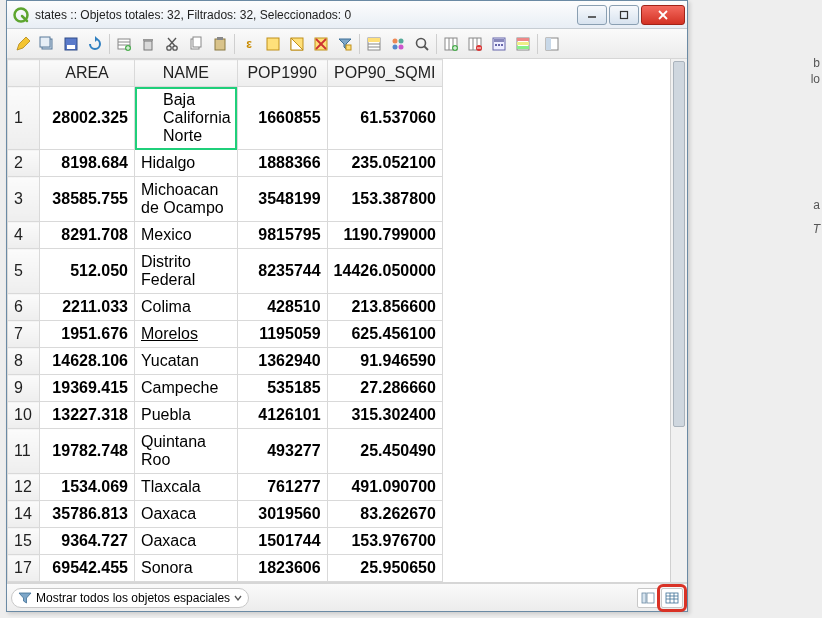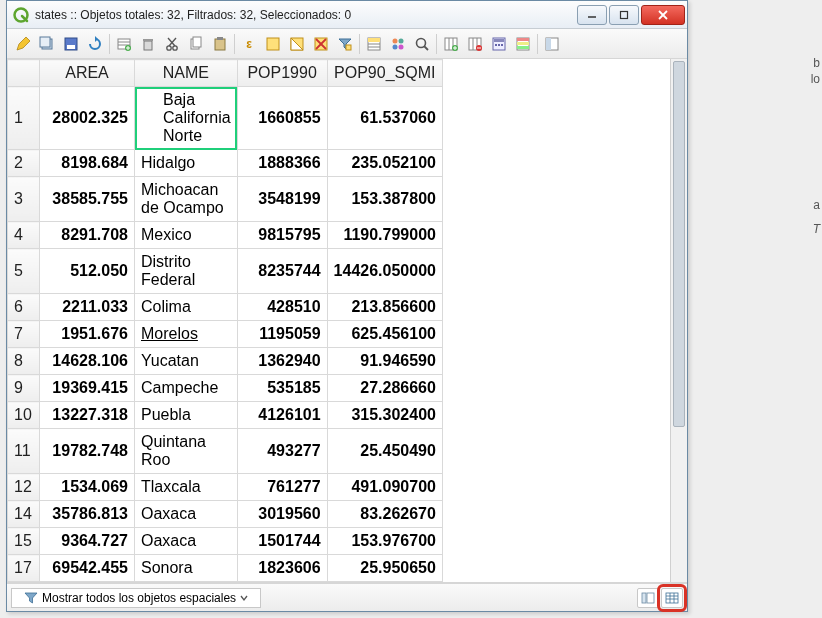--- a/index.html
+++ b/index.html
@@ -113,22 +113,22 @@
     background: linear-gradient(to bottom,#fafafa,#ececec);
     border-top: 1px solid #d6d6d6;
     display: flex;
     align-items: center;
     padding: 0 4px;
     gap: 4px;
   }
   .status-left {
     display: flex; align-items: center; gap: 4px;
     border: 1px solid #c8c8c8;
-    border-radius: 0;
-    padding: 2px 12px;
+    border-radius: 10px;
+    padding: 2px 6px;
     background: #fff;
   }
   .status-right {
     margin-left: auto;
     display: flex; gap: 2px;
   }
   .sb-btn {
     width: 22px; height: 20px;
     border: 1px solid #c8c8c8;
     border-radius: 2px;

